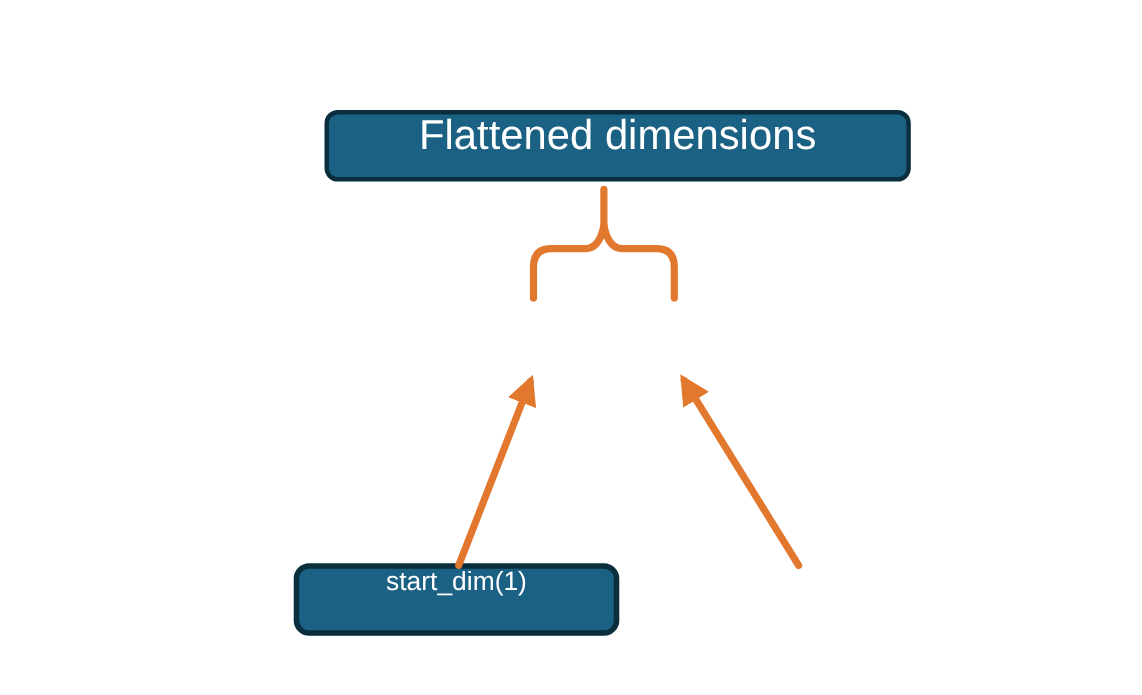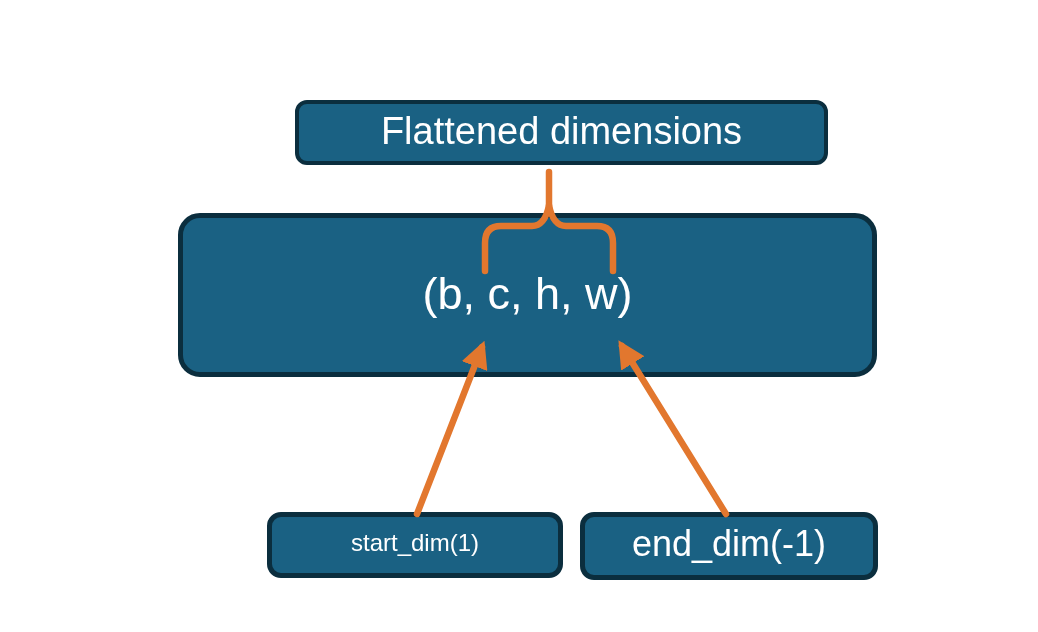--- a/index.html
+++ b/index.html
@@ -20,21 +20,20 @@
     height: 632px;
     background: var(--background);
     overflow: hidden;
   }
   .node {
     position: absolute;
     background: var(--node_fill);
     border: 5px solid var(--node_border);
     border-radius: 14px;
     display: flex;
-    align-items: center;
     justify-content: center;
     color: var(--text);
   }
   .node-label {
     white-space: nowrap;
     line-height: 1;
     padding-bottom: 4px;
   }
   .node-top {
     left: 295px; top: 100px;
@@ -77,31 +76,25 @@
 </style>
 </head>
 <body>
 
 <div class="canvas">
 
   <div class="node node-top">
     <span class="node-label">Flattened dimensions</span>
   </div>
 
-  <div class="node node-main">
-    <span class="node-label">(b, c, h, w)</span>
-  </div>
 
   <div class="node node-start">
     <span class="node-label">start_dim(1)</span>
   </div>
 
-  <div class="node node-end">
-    <span class="node-label">end_dim(-1)</span>
-  </div>
 
   <svg class="overlay" viewBox="0 0 1038 632" xmlns="http://www.w3.org/2000/svg">
     <defs>
       <marker id="arrowhead" viewBox="0 0 10 10" refX="7.5" refY="5" markerWidth="4.2" markerHeight="4.2" orient="auto">
         <path d="M0,0 L10,5 L0,10 Z" class="accent-fill"></path>
       </marker>
     </defs>
 
     <path class="accent-stroke" d="M549,172 L549,205"></path>
 

